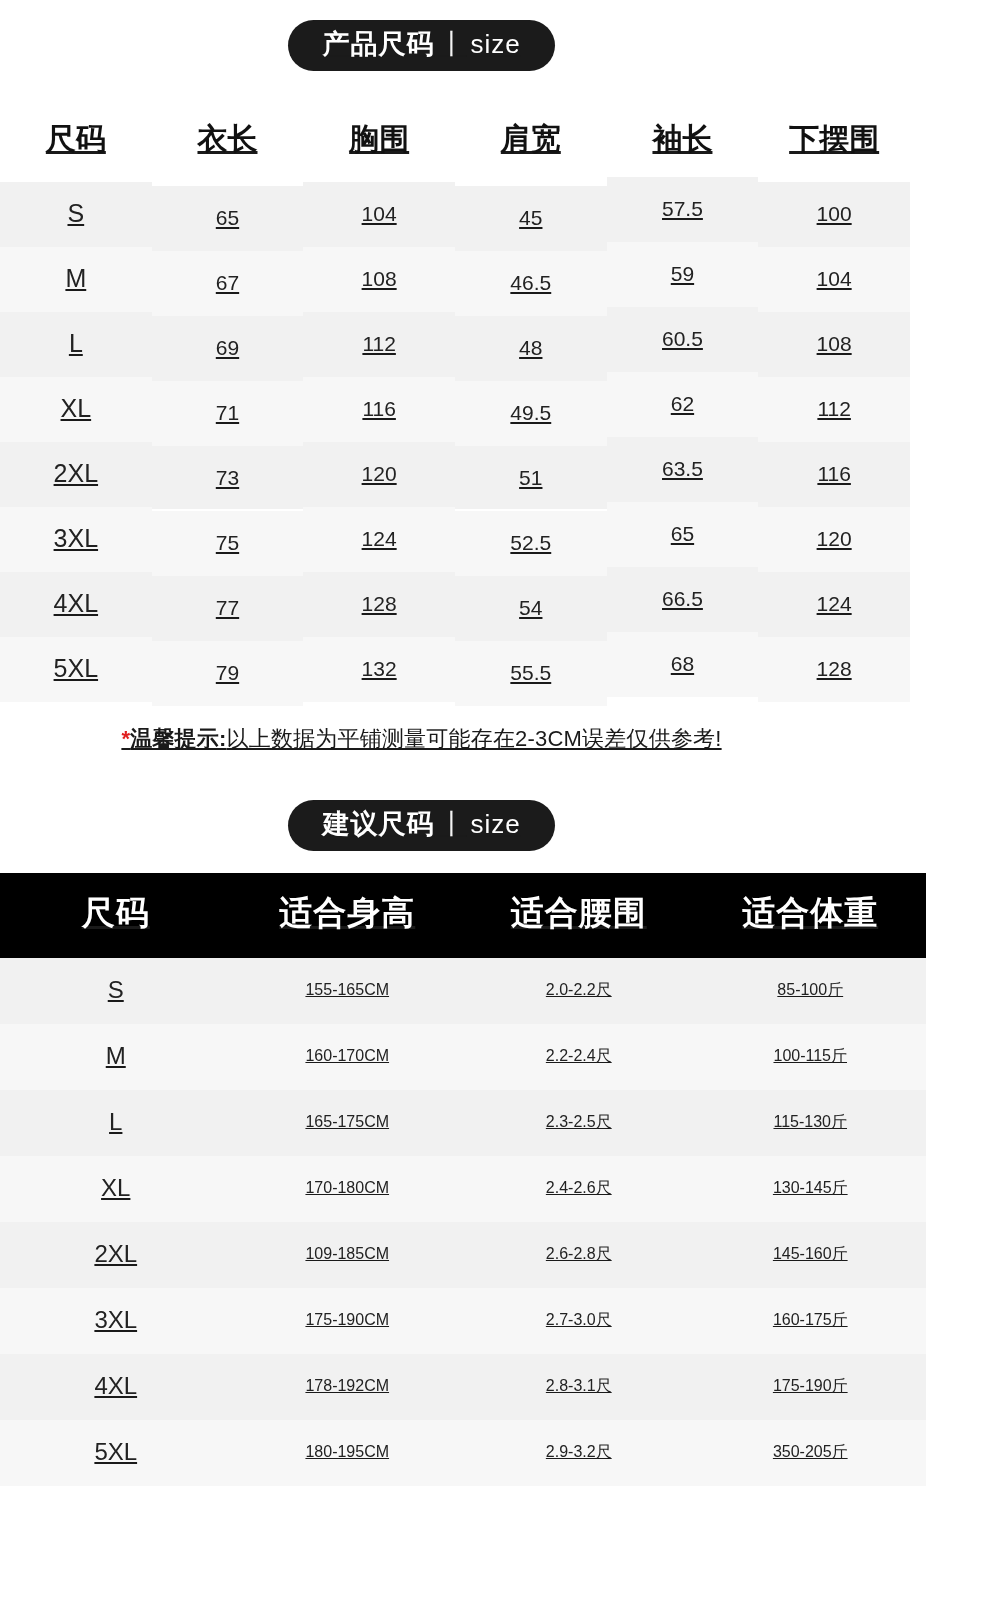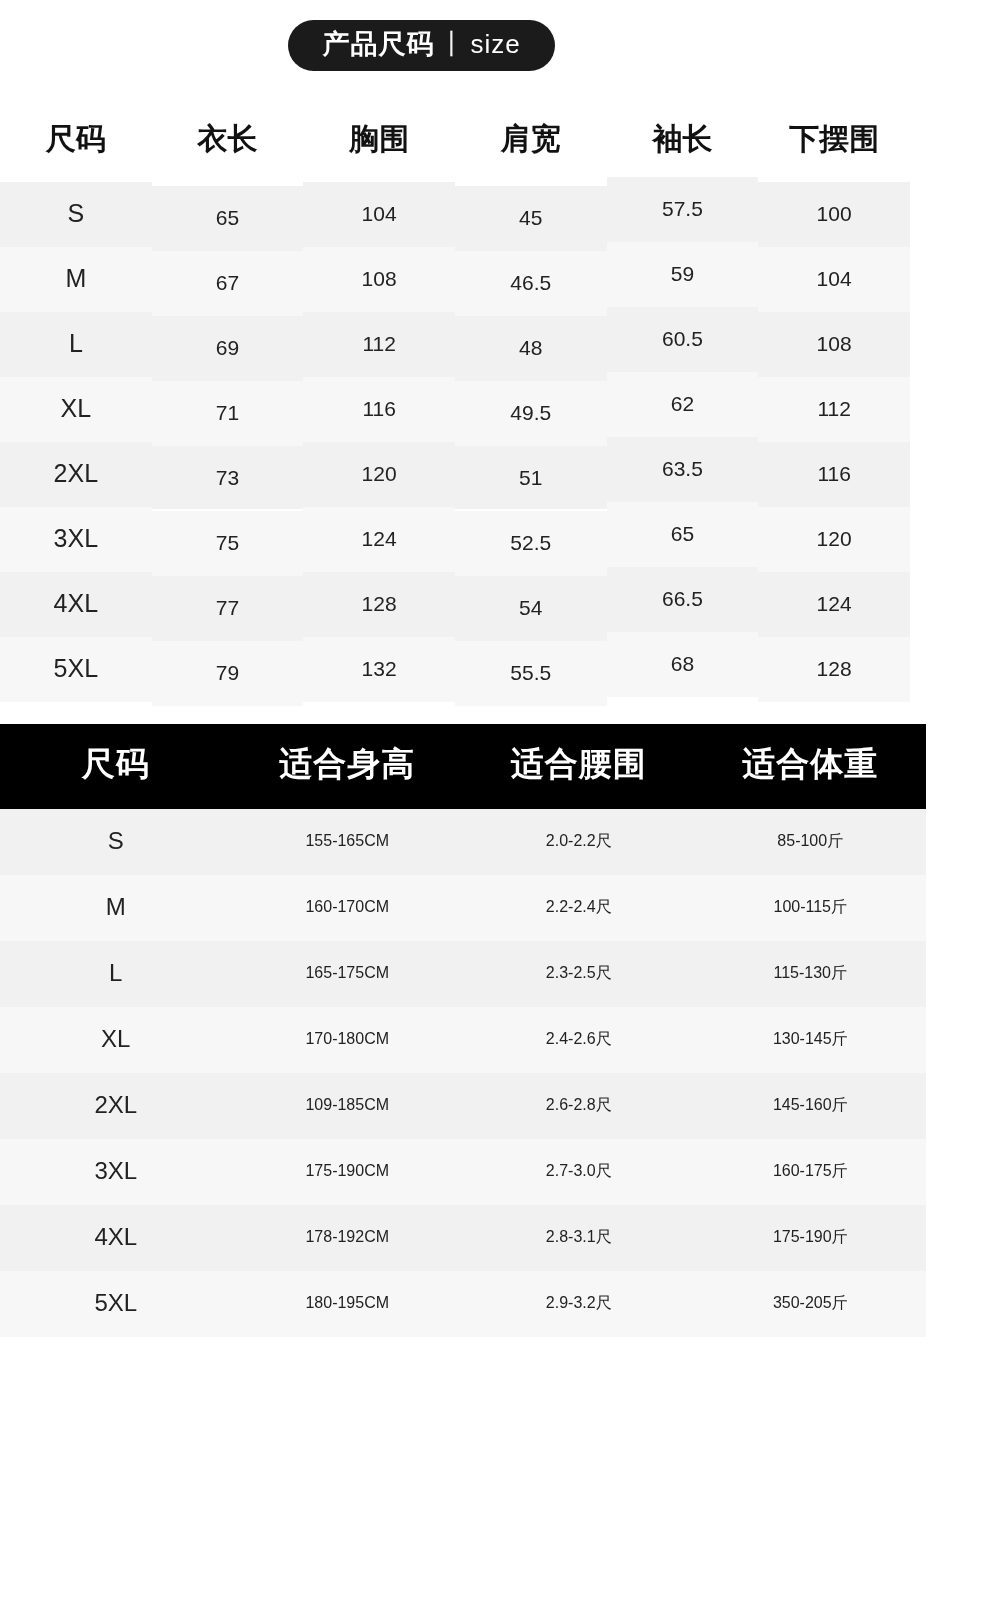--- a/index.html
+++ b/index.html
@@ -10,20 +10,21 @@
   body {
     width: 1000px;
     min-height: 1609px;
     font-family: "Liberation Sans", "DejaVu Sans", sans-serif;
     color: #1a1a1a;
     -webkit-font-smoothing: antialiased;
   }
   .page {
     width: 843px;
     position: relative;
+    text-decoration: underline;
   }
 
   
   .pill-wrap {
     display: flex;
     justify-content: center;
   }
   .pill {
     background: #1b1b1b;
     color: #ffffff;
@@ -195,21 +196,29 @@
         <td class="sz">5XL</td>
         <td class="lo">79</td>
         <td>132</td>
         <td class="lo">55.5</td>
         <td class="hi">68</td>
         <td>128</td>
       </tr>
     </tbody>
   </table>
 
-
+  <p class="note">
+    <span class="star">*</span><span>温馨提示:</span><span class="body">以上数据为平铺测量可能存在2-3CM误差仅供参考!</span>
+  </p>
+
+  <div class="pill-wrap" id="pill-2-wrap">
+    <div class="pill">
+      <span>建议尺码</span><span class="sep">丨</span><span class="lat">size</span>
+    </div>
+  </div>
 
   <table class="t2">
     <thead>
       <tr>
         <th>尺码</th>
         <th>适合身高</th>
         <th>适合腰围</th>
         <th>适合体重</th>
       </tr>
     </thead>

